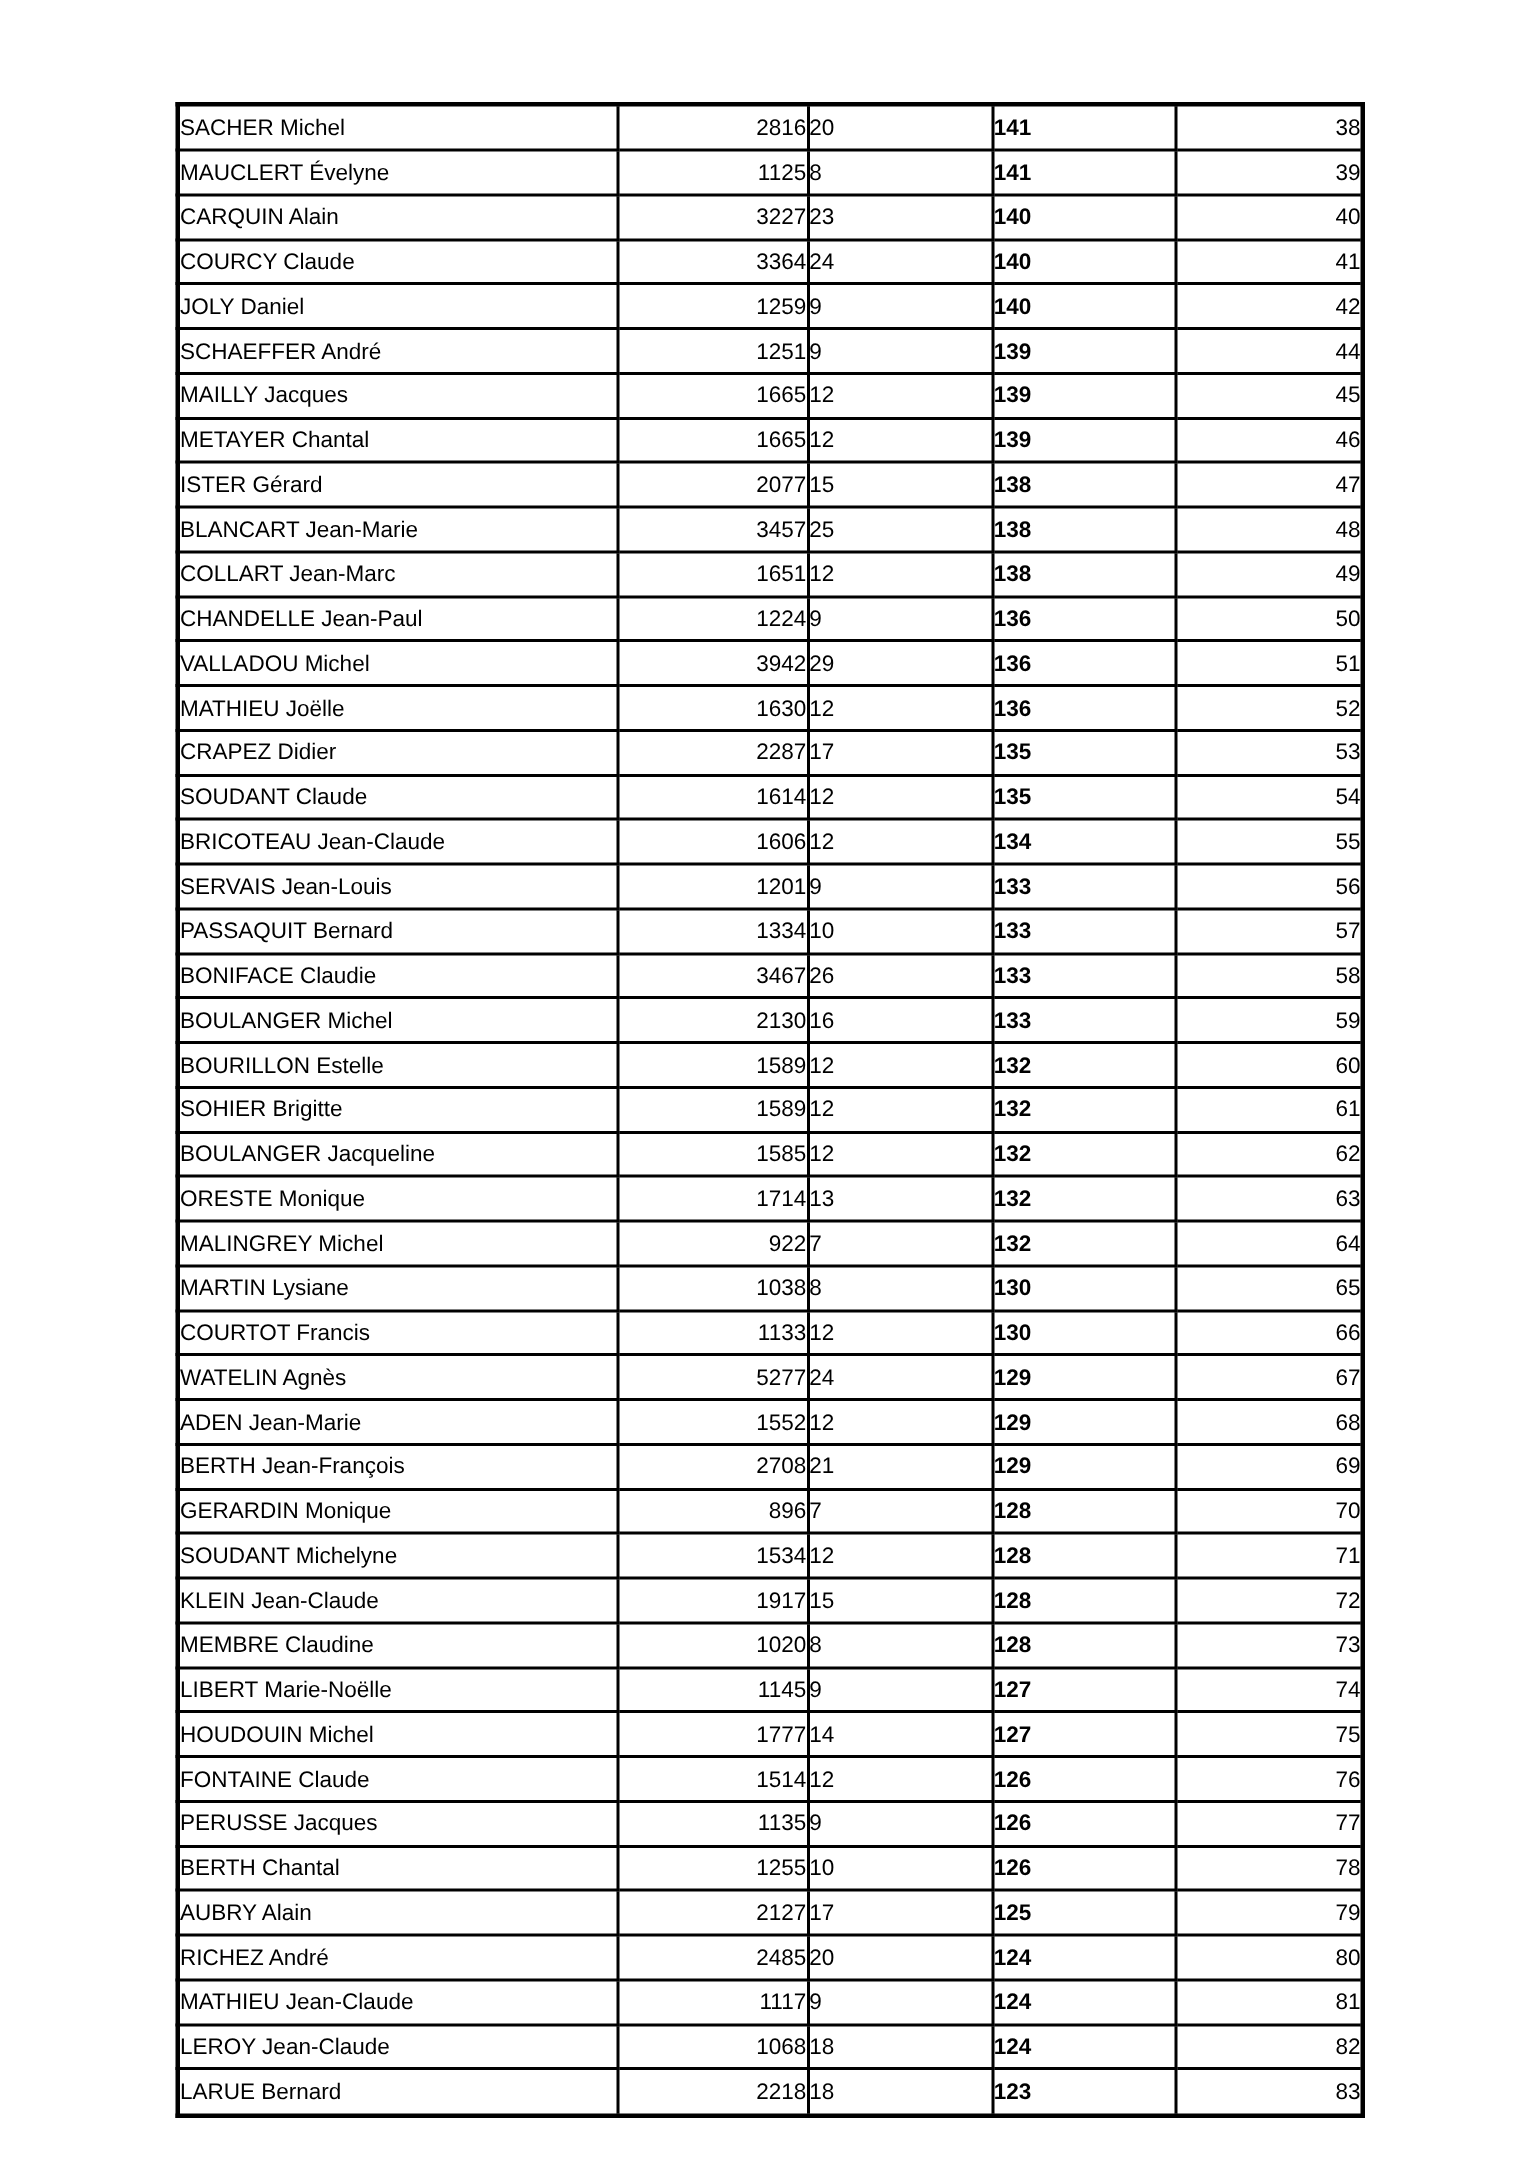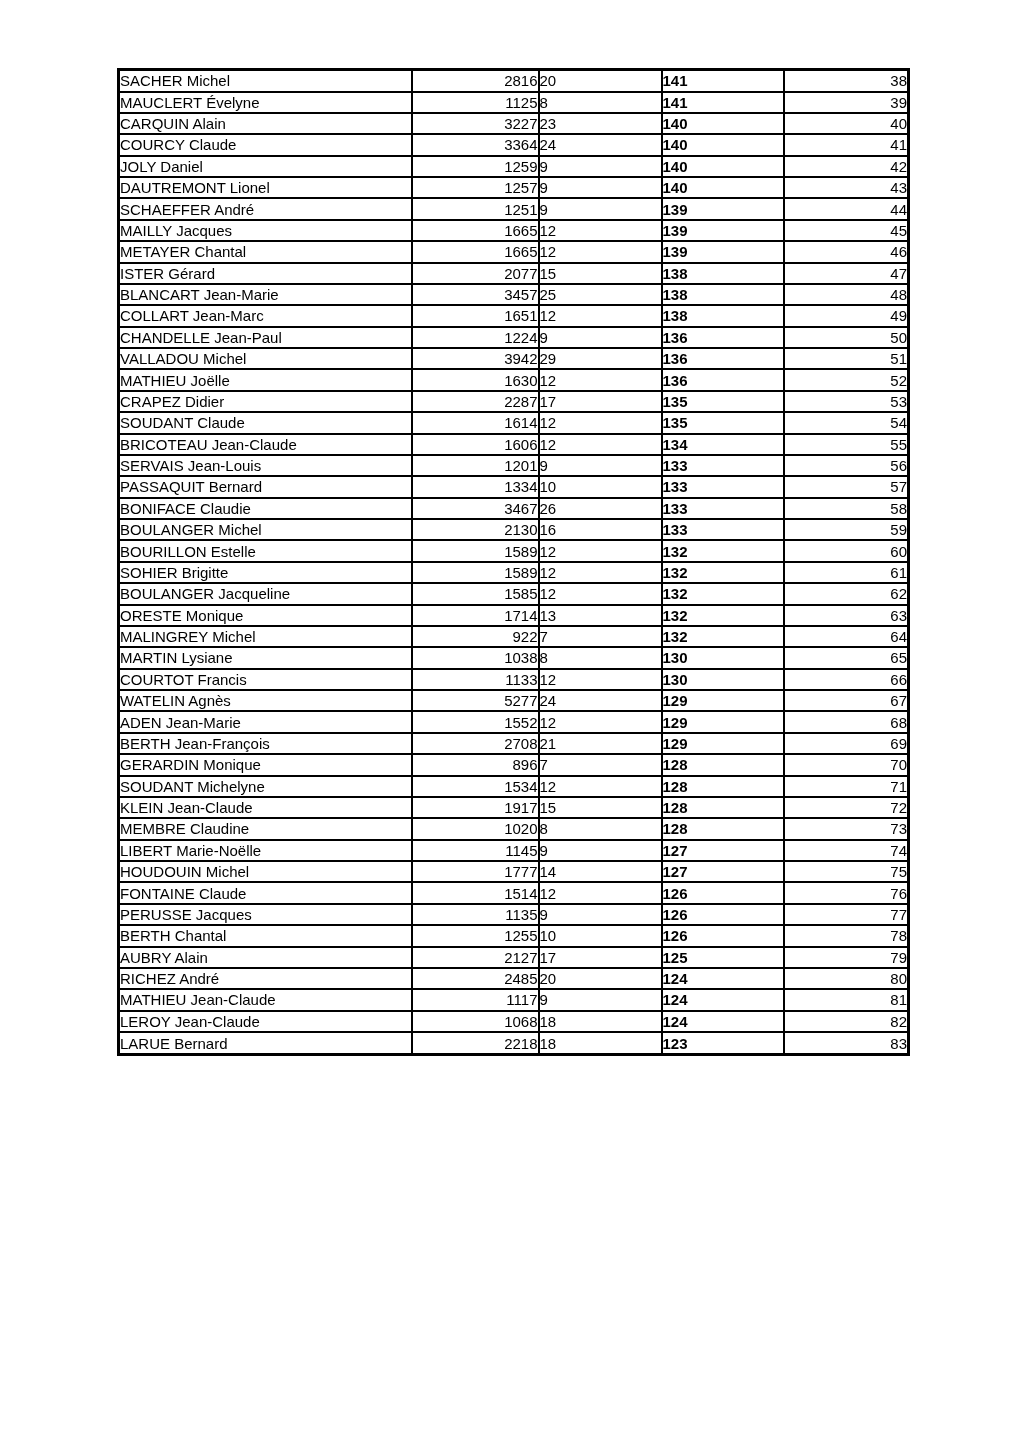--- a/index.html
+++ b/index.html
@@ -18,21 +18,21 @@
     position: absolute;
     left: 0; top: 0;
     width: 1024px; height: 1448px;
     background: #ffffff;
   }
   table.results {
     position: absolute;
     left: 117px;
     top: 68px;
     width: 790px;
-    height: 988px;
+    height: 1344px;
     border-collapse: collapse;
     table-layout: fixed;
     border: 3px solid #000000;
     font-size: 15px;
     line-height: 1;
   }
   table.results td {
     border: 2px solid #000000;
     padding: 0;
     overflow: hidden;
@@ -87,27 +87,20 @@
           <td class="c5">41</td>
         </tr>
         <tr>
           <td class="c1">JOLY Daniel</td>
           <td class="c2">1259</td>
           <td class="c3">9</td>
           <td class="c4">140</td>
           <td class="c5">42</td>
         </tr>
         <tr>
-          <td class="c1">DAUTREMONT Lionel</td>
-          <td class="c2">1257</td>
-          <td class="c3">9</td>
-          <td class="c4">140</td>
-          <td class="c5">43</td>
-        </tr>
-        <tr>
           <td class="c1">SCHAEFFER André</td>
           <td class="c2">1251</td>
           <td class="c3">9</td>
           <td class="c4">139</td>
           <td class="c5">44</td>
         </tr>
         <tr>
           <td class="c1">MAILLY Jacques</td>
           <td class="c2">1665</td>
           <td class="c3">12</td>

